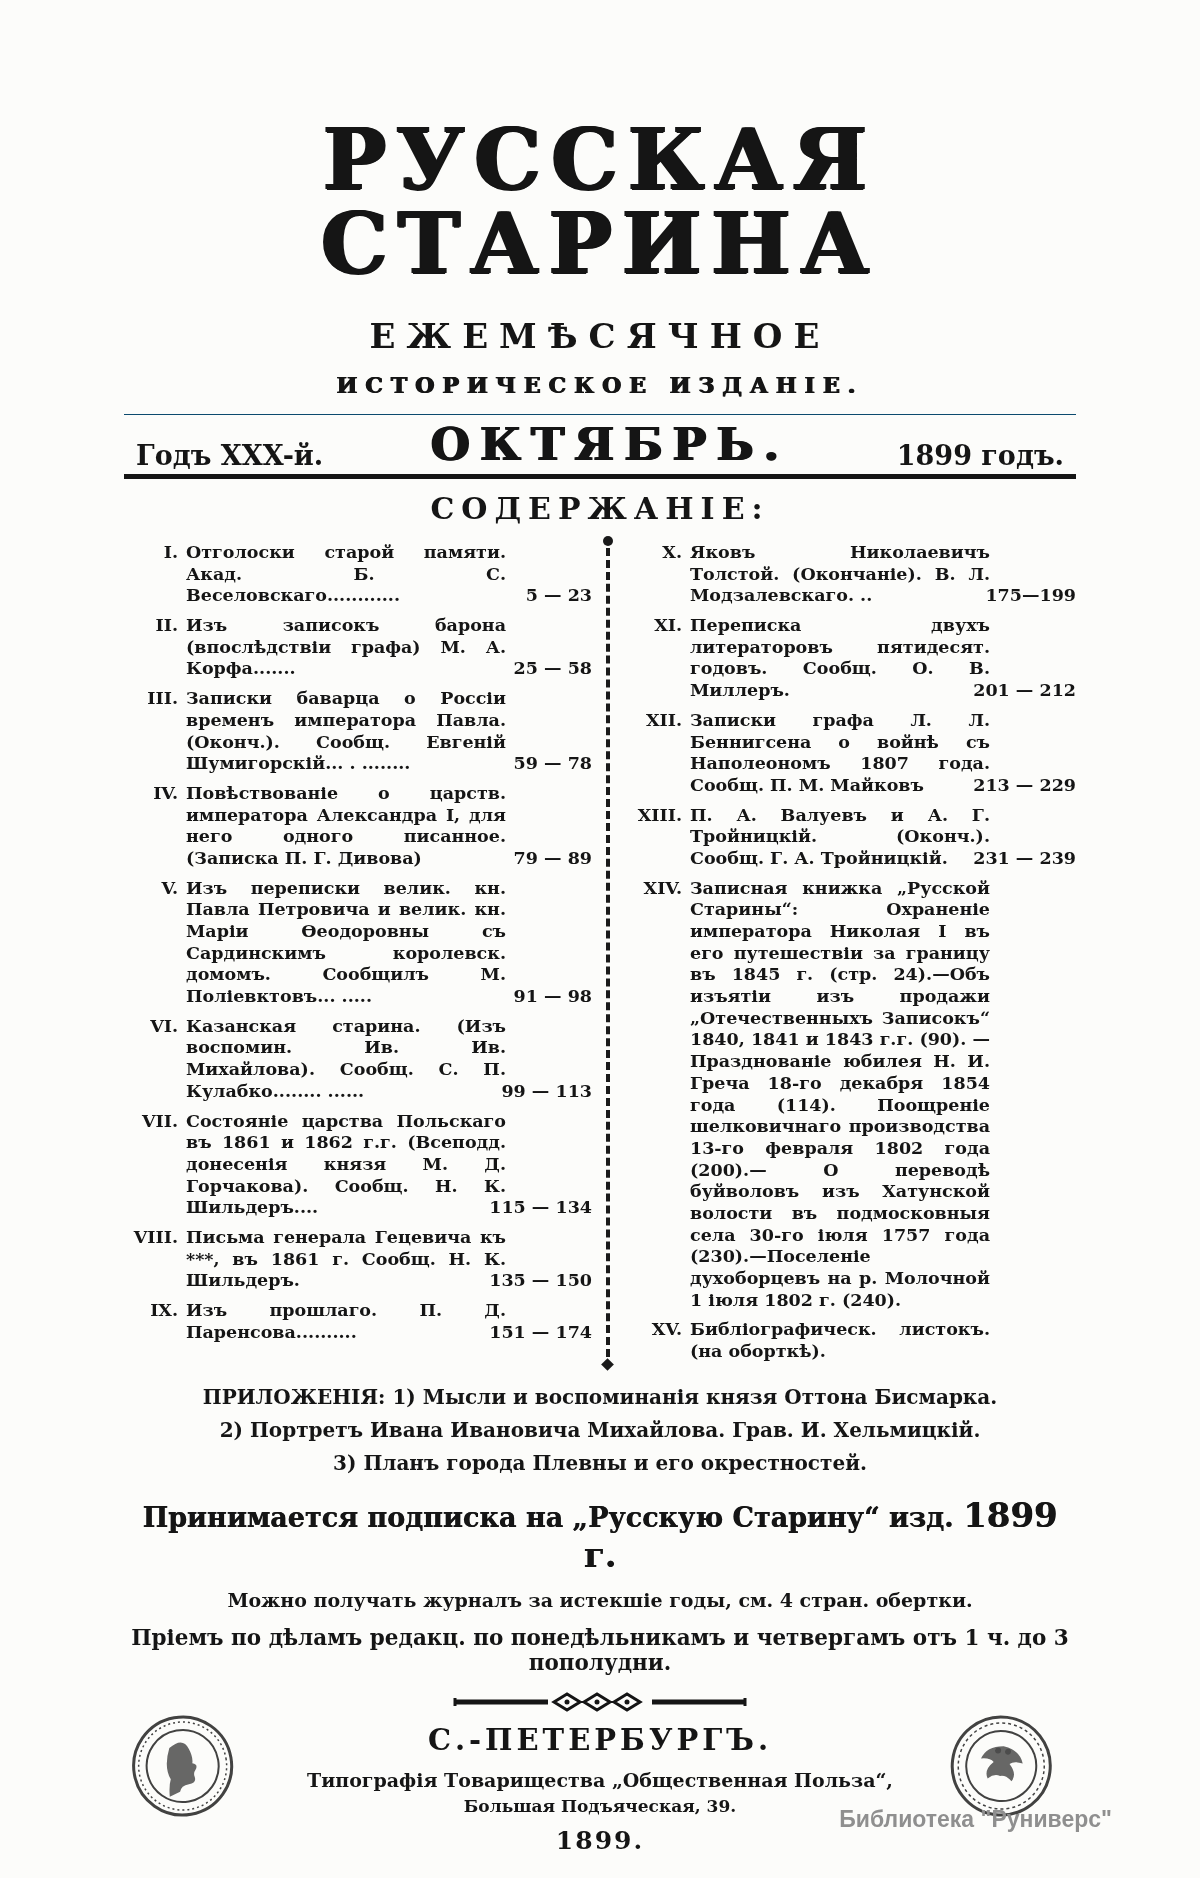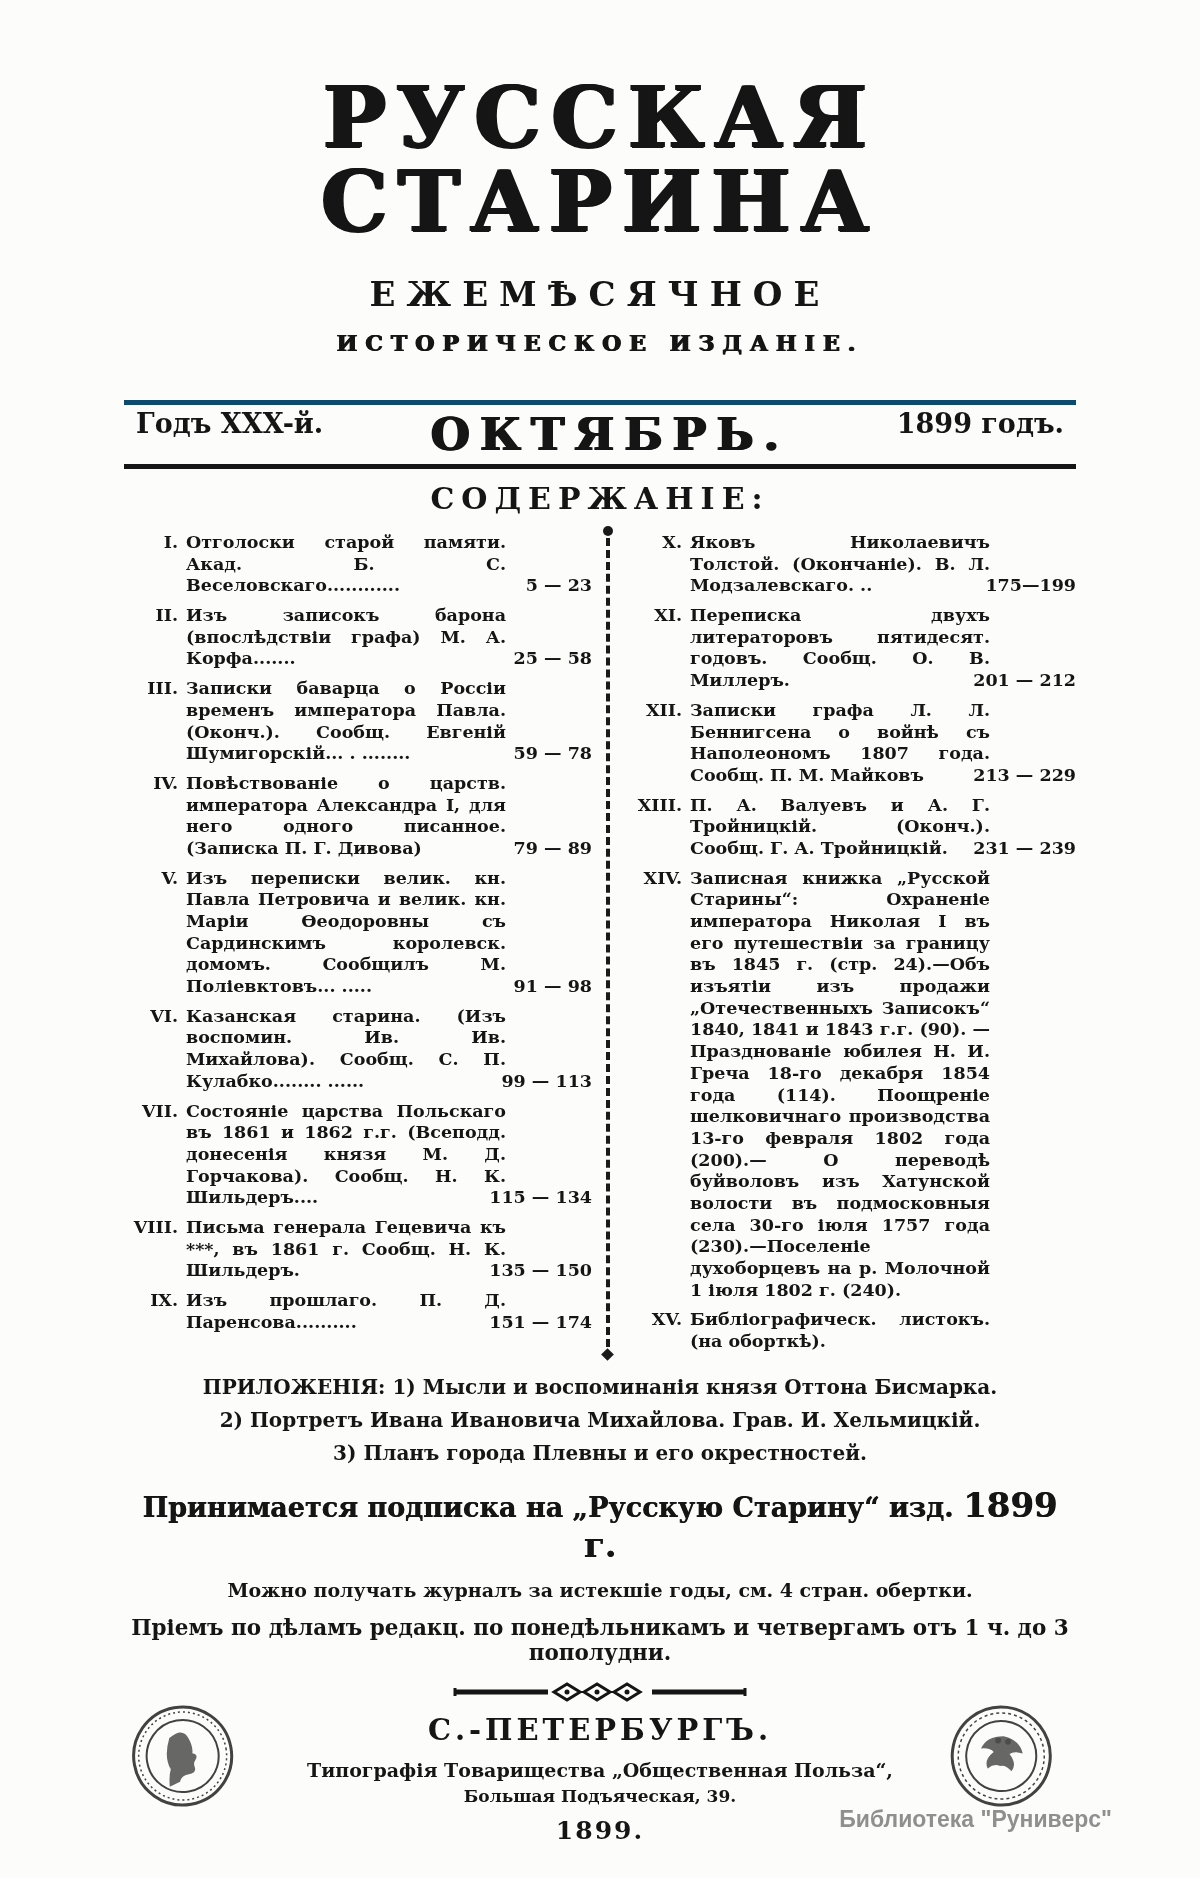--- a/index.html
+++ b/index.html
@@ -5,30 +5,30 @@
   html,body { margin:0; padding:0; background:#e9e9e9; }
   .page {
     width:1200px; height:1878px; margin:0 auto; position:relative;
     background:#fcfcfa; color:#151515; overflow:hidden;
     font-family:"DejaVu Serif","Liberation Serif",serif;
   }
   .content { width:952px; margin:0 auto; }
 
   .title {
     text-align:center; font-size:84px; font-weight:bold; letter-spacing:10px;
-    line-height:1; padding-top:76px;
+    line-height:1; padding-top:118px;
     text-shadow:1.5px 0 currentColor, -1.5px 0 currentColor, 0 1px currentColor;
   }
   .subtitle1 { text-align:center; font-size:34px; font-weight:bold; letter-spacing:11px; margin-top:30px; }
   .subtitle2 { text-align:center; font-size:22px; font-weight:bold; letter-spacing:8px; margin-top:16px;
     text-shadow:0.7px 0 currentColor, -0.7px 0 currentColor; }
 
   .header-band {
-    margin-top:44px; border-top:5px solid #0c4a6e; border-bottom:5px solid #151515;
-    display:flex; align-items:flex-start; justify-content:space-between; padding:3px 12px;
+    margin-top:16px; border-top:1px solid #0c4a6e; border-bottom:5px solid #151515;
+    display:flex; align-items:flex-end; justify-content:space-between; padding:3px 12px;
   }
   .volume, .hdr-year { font-size:27px; font-weight:bold; }
   .month { font-size:45px; font-weight:bold; letter-spacing:10px;
     text-shadow:1px 0 currentColor, -1px 0 currentColor; }
 
   .toc-heading { text-align:center; font-size:30px; font-weight:bold; letter-spacing:7px; margin-top:12px; }
 
   .toc { display:flex; margin-top:16px; }
   .toc-left { width:468px; flex:none; }
   .toc-right { flex:1; }

